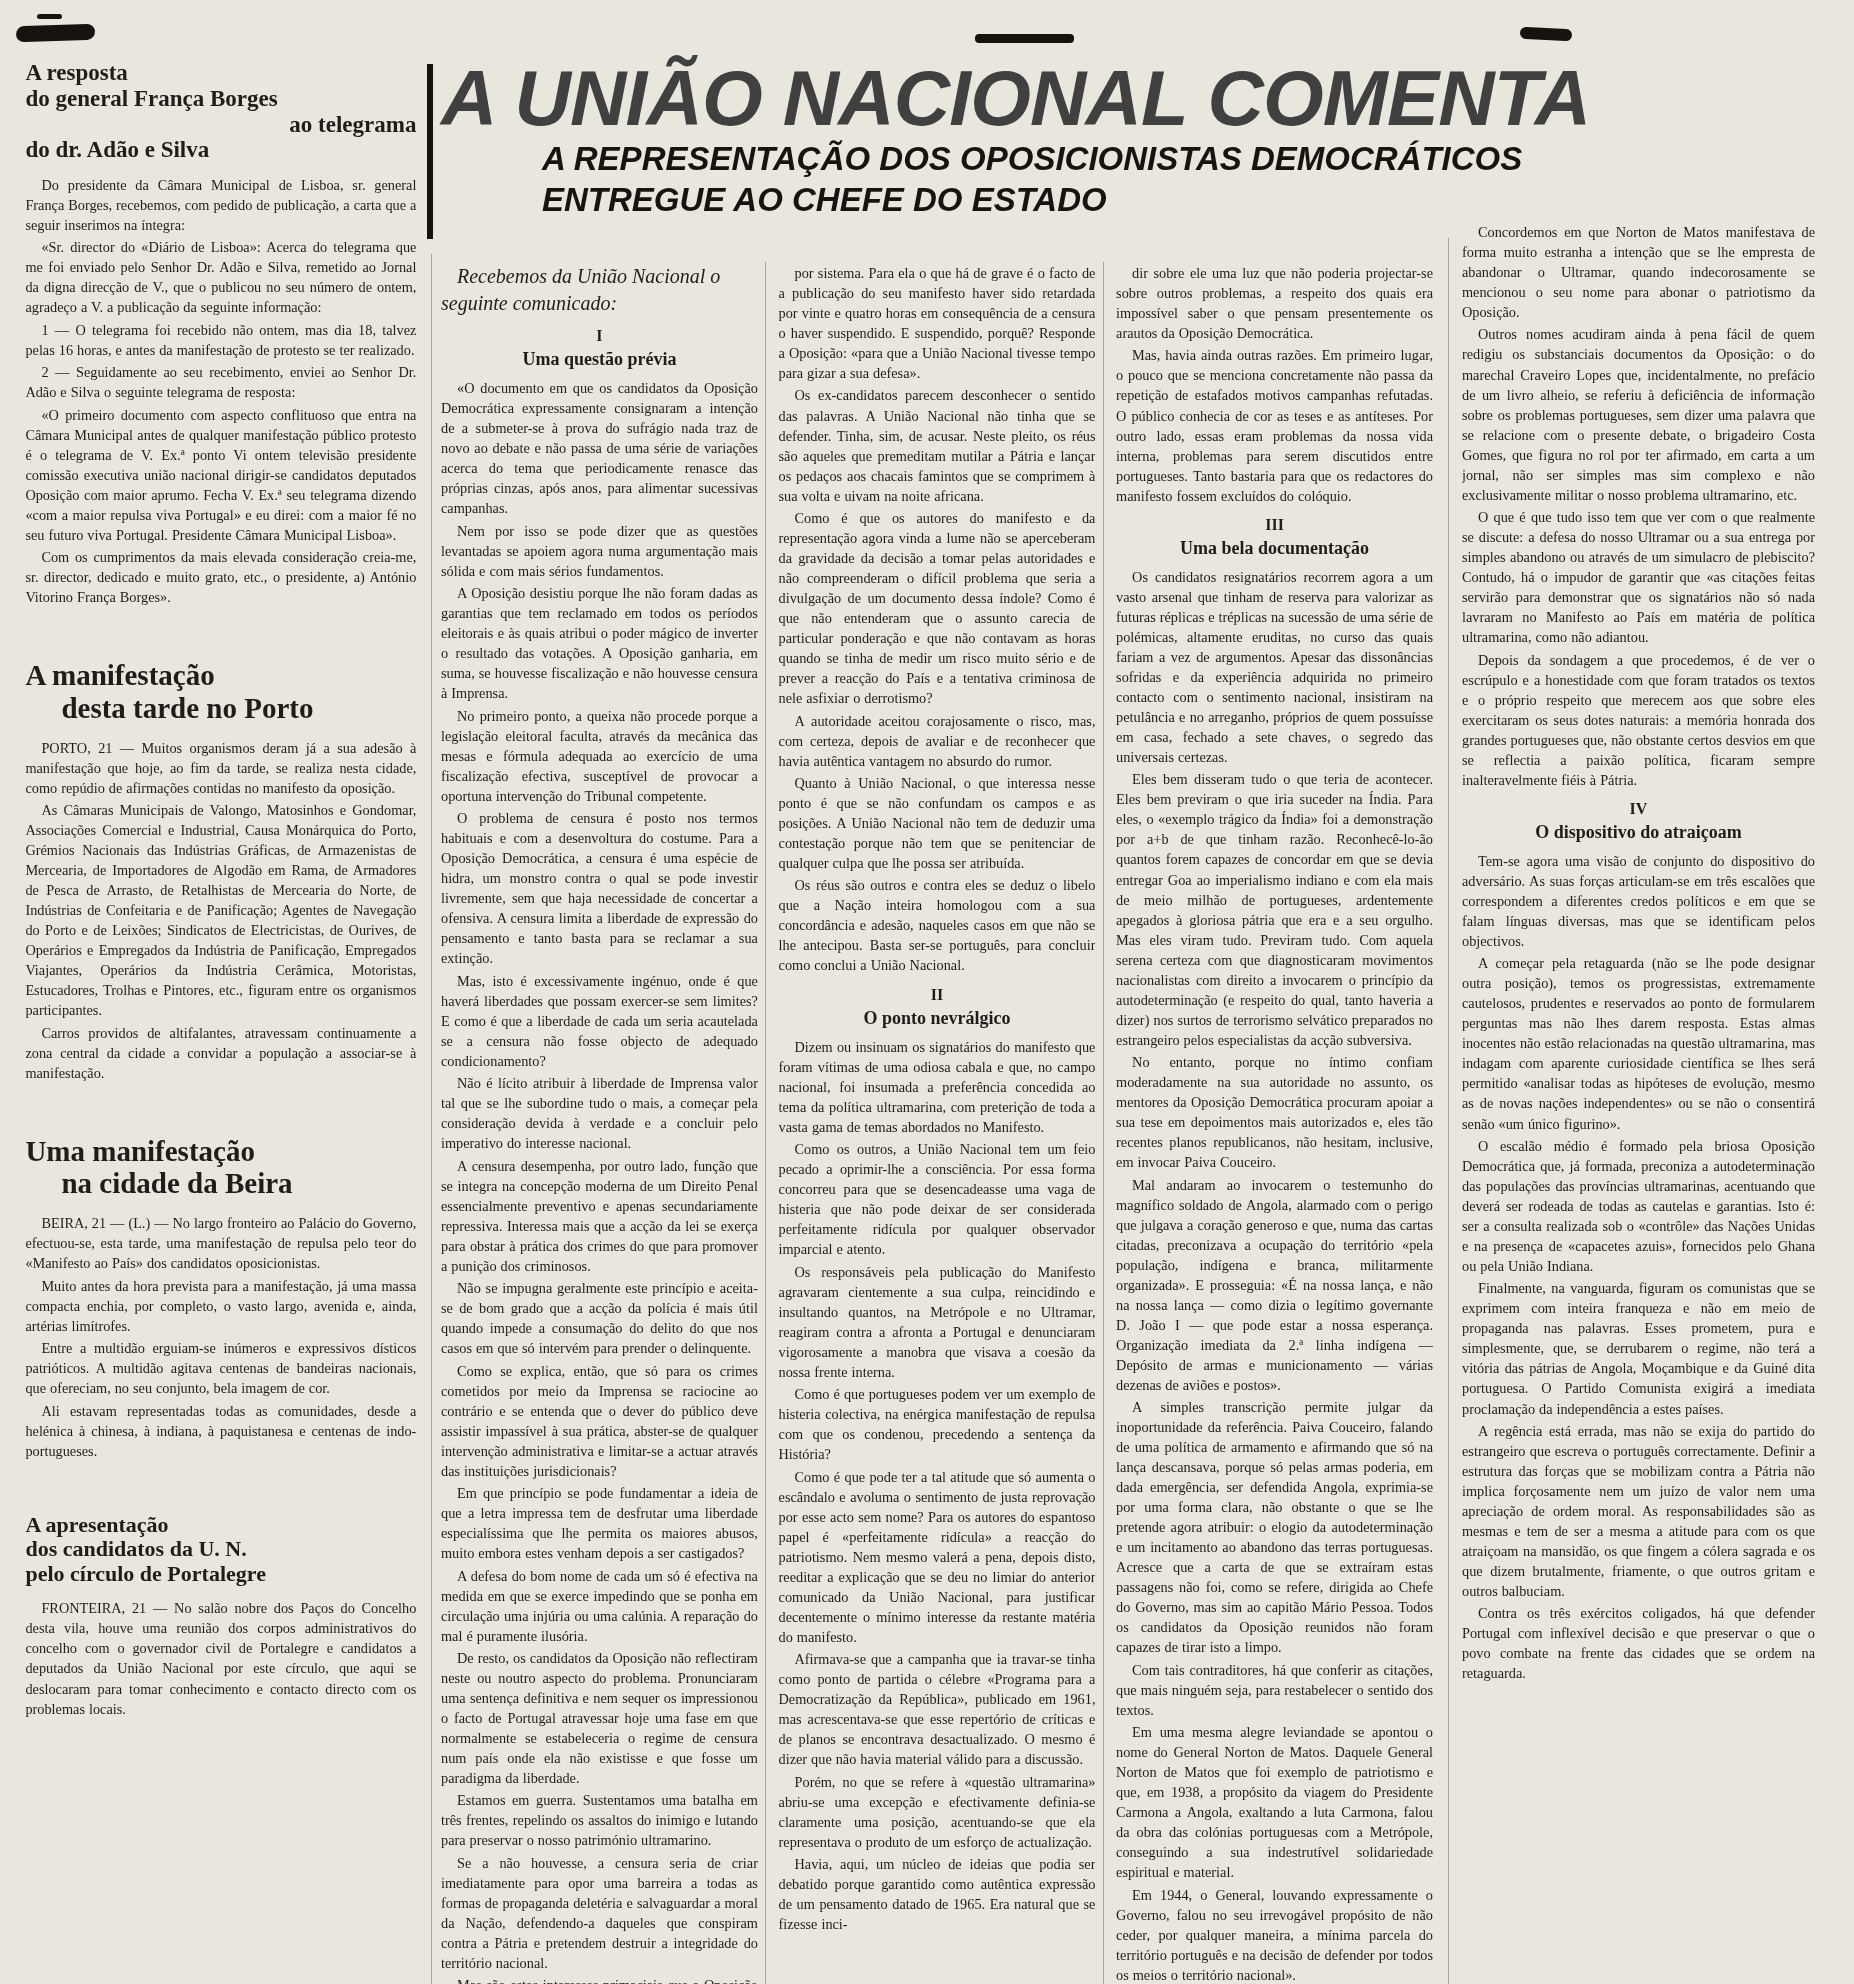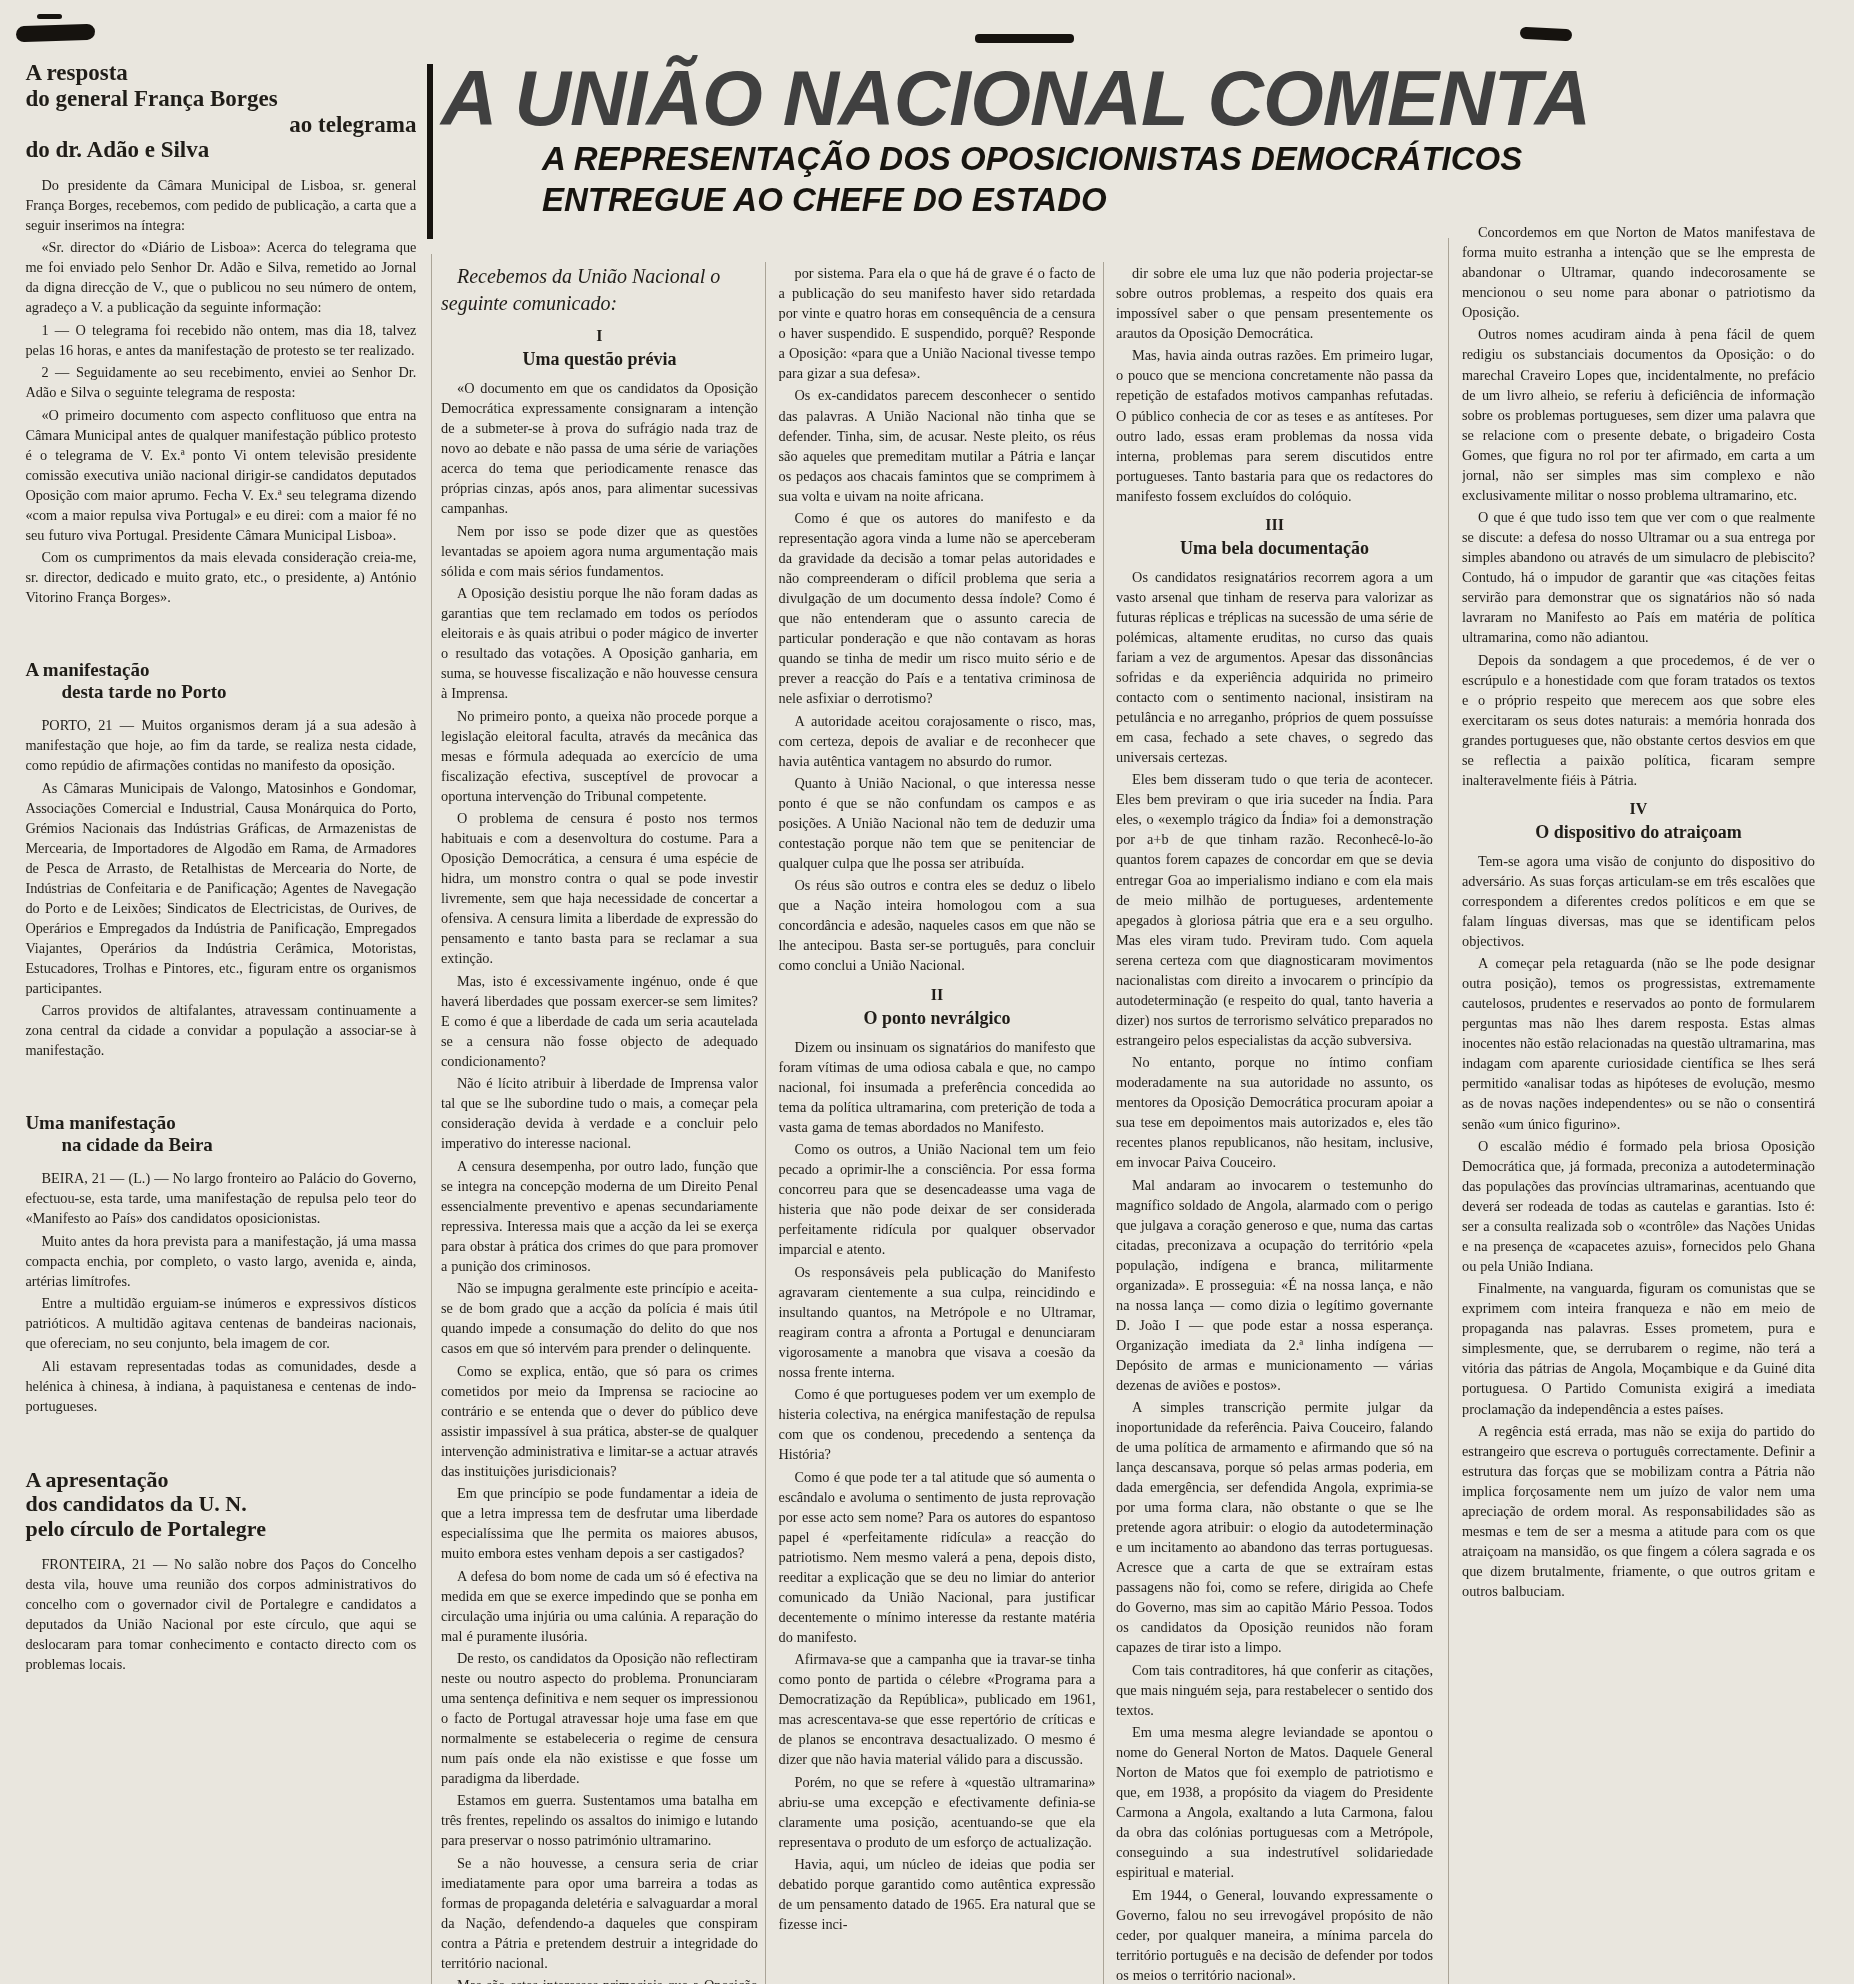--- a/index.html
+++ b/index.html
@@ -22,21 +22,21 @@
   .rv3 { left:1103px; top:262px; height:2231px; }
   .rv4 { left:1448px; top:238px; height:2255px; }
 
   
   .leftcol { position:absolute; left:25.4px; top:60px; width:391px; height:2453px; overflow:hidden; }
   .art { margin-bottom:52px; }
   .t-serif { font-weight:bold; line-height:1.12; }
   .t-resposta { font-size:23px; }
   .t-resposta .l2 { text-align:left; }
   .t-resposta .l3 { text-align:right; }
-  .t-big { font-size:19px; margin-bottom:13.5px; }
+  .t-big { font-size:29px; margin-bottom:13.5px; }
   .t-big .ind { padding-left:36px; display:block; }
   .t-mid { font-size:22px; margin-bottom:12px; }
   .tl { display:block; }
   .bt p {
     font-size:14.3px; line-height:1.40; text-align:justify;
     text-indent:16px; margin-bottom:2.4px;
     word-spacing:0.4px;
   }
   .t-resposta { margin-bottom:12px; }
 
@@ -243,17 +243,18 @@
       <span class="roman">IV</span>
       <span class="shl">O dispositivo do atraiçoam</span>
     </div>
     <div class="bt">
 
     <p>Tem-se agora uma visão de conjunto do dispositivo do adversário. As suas forças articulam-se em três escalões que correspondem a diferentes credos políticos e em que se falam línguas diversas, mas que se identificam pelos objectivos.</p>
         <p>A começar pela retaguarda (não se lhe pode designar outra posição), temos os progressistas, extremamente cautelosos, prudentes e reservados ao ponto de formularem perguntas mas não lhes darem resposta. Estas almas inocentes não estão relacionadas na questão ultramarina, mas indagam com aparente curiosidade científica se lhes será permitido «analisar todas as hipóteses de evolução, mesmo as de novas nações independentes» ou se não o consentirá senão «um único figurino».</p>
         <p>O escalão médio é formado pela briosa Oposição Democrática que, já formada, preconiza a autodeterminação das populações das províncias ultramarinas, acentuando que deverá ser rodeada de todas as cautelas e garantias. Isto é: ser a consulta realizada sob o «contrôle» das Nações Unidas e na presença de «capacetes azuis», fornecidos pelo Ghana ou pela União Indiana.</p>
         <p>Finalmente, na vanguarda, figuram os comunistas que se exprimem com inteira franqueza e não em meio de propaganda nas palavras. Esses prometem, pura e simplesmente, que, se derrubarem o regime, não terá a vitória das pátrias de Angola, Moçambique e da Guiné dita portuguesa. O Partido Comunista exigirá a imediata proclamação da independência a estes países.</p>
         <p>A regência está errada, mas não se exija do partido do estrangeiro que escreva o português correctamente. Definir a estrutura das forças que se mobilizam contra a Pátria não implica forçosamente nem um juízo de valor nem uma apreciação de ordem moral. As responsabilidades são as mesmas e tem de ser a mesma a atitude para com os que atraiçoam na mansidão, os que fingem a cólera sagrada e os que dizem brutalmente, friamente, o que outros gritam e outros balbuciam.</p>
+        <p>Contra os três exércitos coligados, há que defender Portugal com inflexível decisão e que preservar o que o povo combate na frente das cidades que se ordem na retaguarda.</p>
       </div>
   </div>
 
 </div>
 
 
 </body></html>

